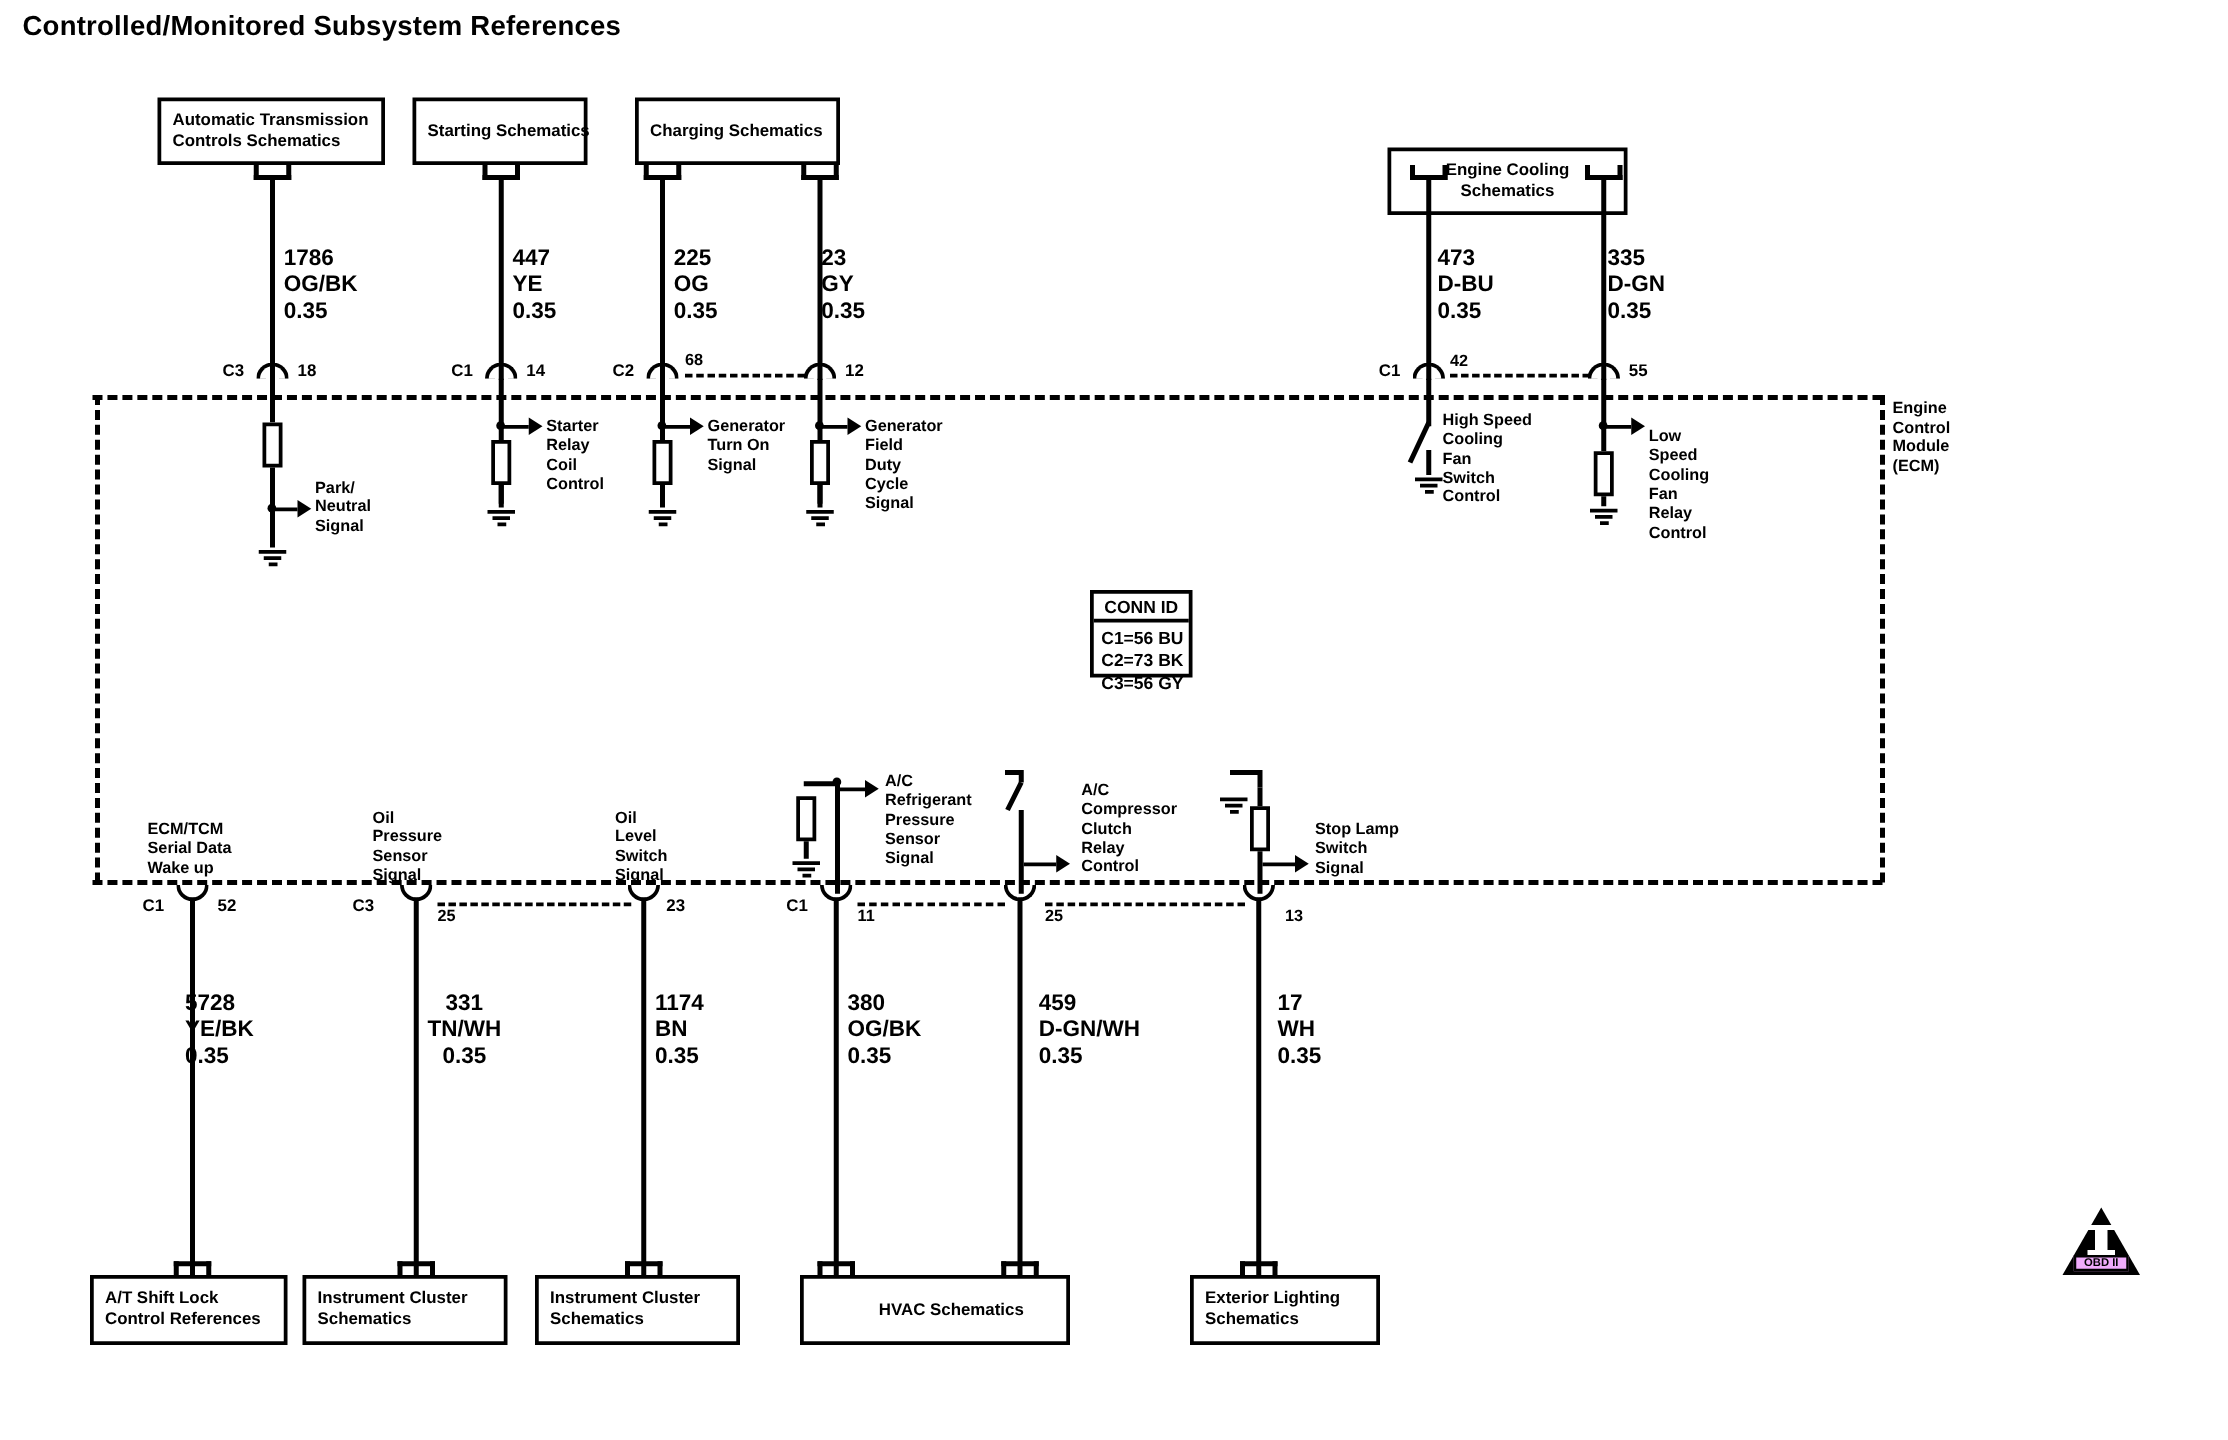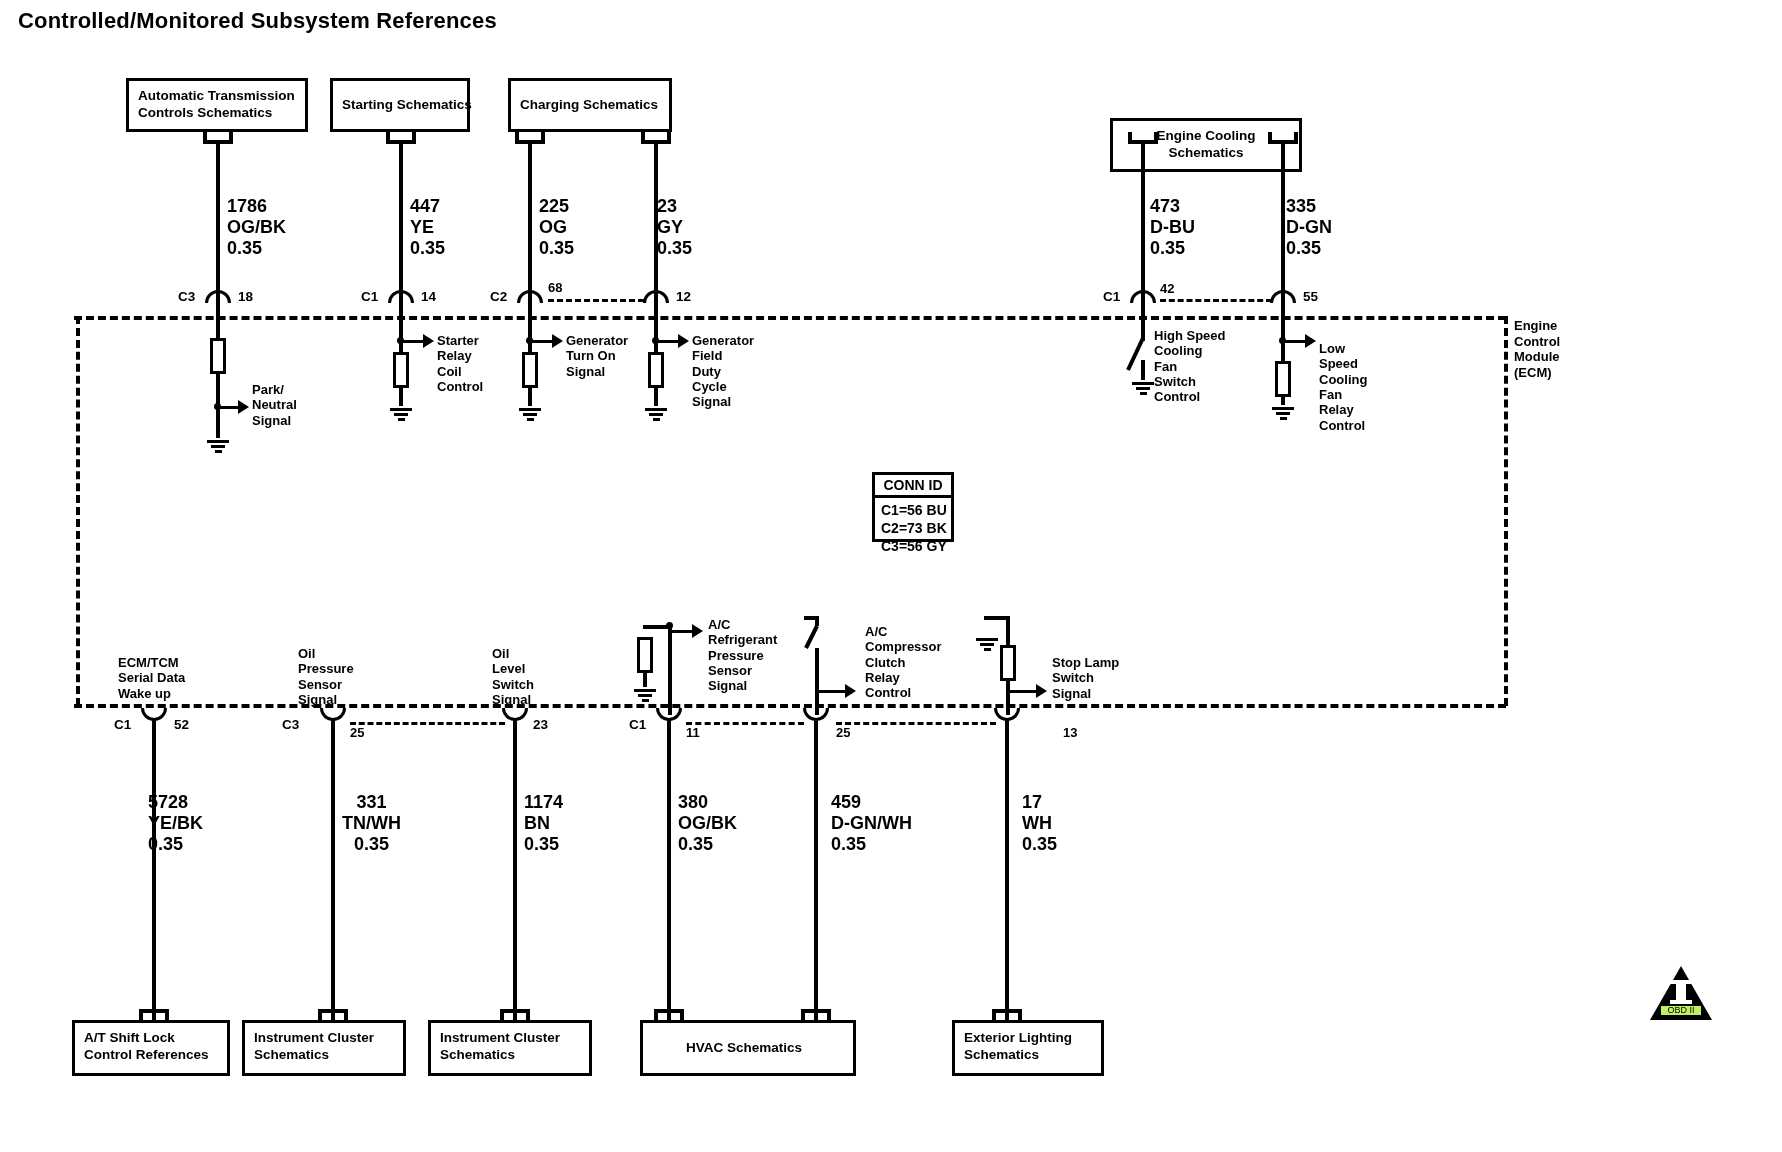--- a/index.html
+++ b/index.html
@@ -65,22 +65,22 @@
   
   #ecm-label{font-size:13px;font-weight:bold;line-height:1.2;white-space:pre;}
 
   
   #obd-badge{width:62px;height:56px;position:absolute;}
   #obd-badge .tri{width:0;height:0;border-left:31px solid transparent;
        border-right:31px solid transparent;border-bottom:54px solid #000;}
   #obd-badge .pillar{position:absolute;left:26px;top:16px;width:10px;height:22px;background:#fff;}
   #obd-badge .cap{position:absolute;left:20px;top:14px;width:22px;height:4px;background:#fff;}
   #obd-badge .base{position:absolute;left:20px;top:34px;width:22px;height:4px;background:#fff;}
-  #obd-badge .plate{position:absolute;left:9px;top:38px;width:44px;height:13px;background:#bef264;
-       border:2px solid #000;box-sizing:border-box;font-size:9px;font-weight:normal;
+  #obd-badge .plate{position:absolute;left:9px;top:38px;width:44px;height:13px;background:#f0abfc;
+       border:2px solid #000;box-sizing:border-box;font-size:9px;font-weight:bold;
        text-align:center;line-height:9px;}
 </style>
 </head>
 <body>
 
 <div class="abs" id="page-title">Controlled/Monitored  Subsystem References</div>
 
 <div class="abs refbox" style="left:126px;top:78px;width:182px;height:54px;">
   <span style="white-space:pre">Automatic Transmission
 Controls Schematics</span>
@@ -360,21 +360,21 @@
 <div class="abs pinlabel" style="left:533px;top:717px;">23</div>
 
 <div class="abs arc-down" style="left:656px;top:708px;"></div>
 <div class="abs pinlabel" style="left:629px;top:717px;">C1</div>
 <div class="abs smallpin" style="left:686px;top:725px;">11</div>
 
 <div class="abs arc-down" style="left:803px;top:708px;"></div>
 <div class="abs smallpin" style="left:836px;top:725px;">25</div>
 
 <div class="abs arc-down" style="left:994px;top:708px;"></div>
-<div class="abs smallpin" style="left:1028px;top:725px;margin-left:35px;">13</div>
+<div class="abs smallpin" style="left:1028px;top:725px;">13</div>
 
 <div class="abs dash-h-thin" style="left:350px;top:722px;width:155px;"></div>
 <div class="abs dash-h-thin" style="left:686px;top:722px;width:118px;"></div>
 <div class="abs dash-h-thin" style="left:836px;top:722px;width:160px;"></div>
 
 <div class="abs v" style="left:152px;top:718px;height:302px;"></div>
 <div class="abs v" style="left:331px;top:718px;height:302px;"></div>
 <div class="abs v" style="left:513px;top:718px;height:302px;"></div>
 <div class="abs v" style="left:667px;top:718px;height:302px;"></div>
 <div class="abs v" style="left:814px;top:718px;height:302px;"></div>
@@ -412,21 +412,21 @@
 </div>
 <div class="abs refbox" style="left:242px;top:1020px;width:164px;height:56px;">
   <span style="white-space:pre">Instrument Cluster
 Schematics</span>
 </div>
 <div class="abs refbox" style="left:428px;top:1020px;width:164px;height:56px;">
   <span style="white-space:pre">Instrument Cluster
 Schematics</span>
 </div>
 <div class="abs refbox centerleft" style="left:640px;top:1020px;width:216px;height:56px;">
-  <span style="white-space:pre;margin-left:34px;text-align:right;">HVAC Schematics</span>
+  <span style="white-space:pre;margin-left:51px;text-align:right;">HVAC Schematics</span>
 </div>
 <div class="abs refbox" style="left:952px;top:1020px;width:152px;height:56px;">
   <span style="white-space:pre">Exterior Lighting
 Schematics</span>
 </div>
 
 <div id="obd-badge" style="left:1650px;top:966px;">
   <div class="tri"></div>
   <div class="cap"></div>
   <div class="pillar"></div>

